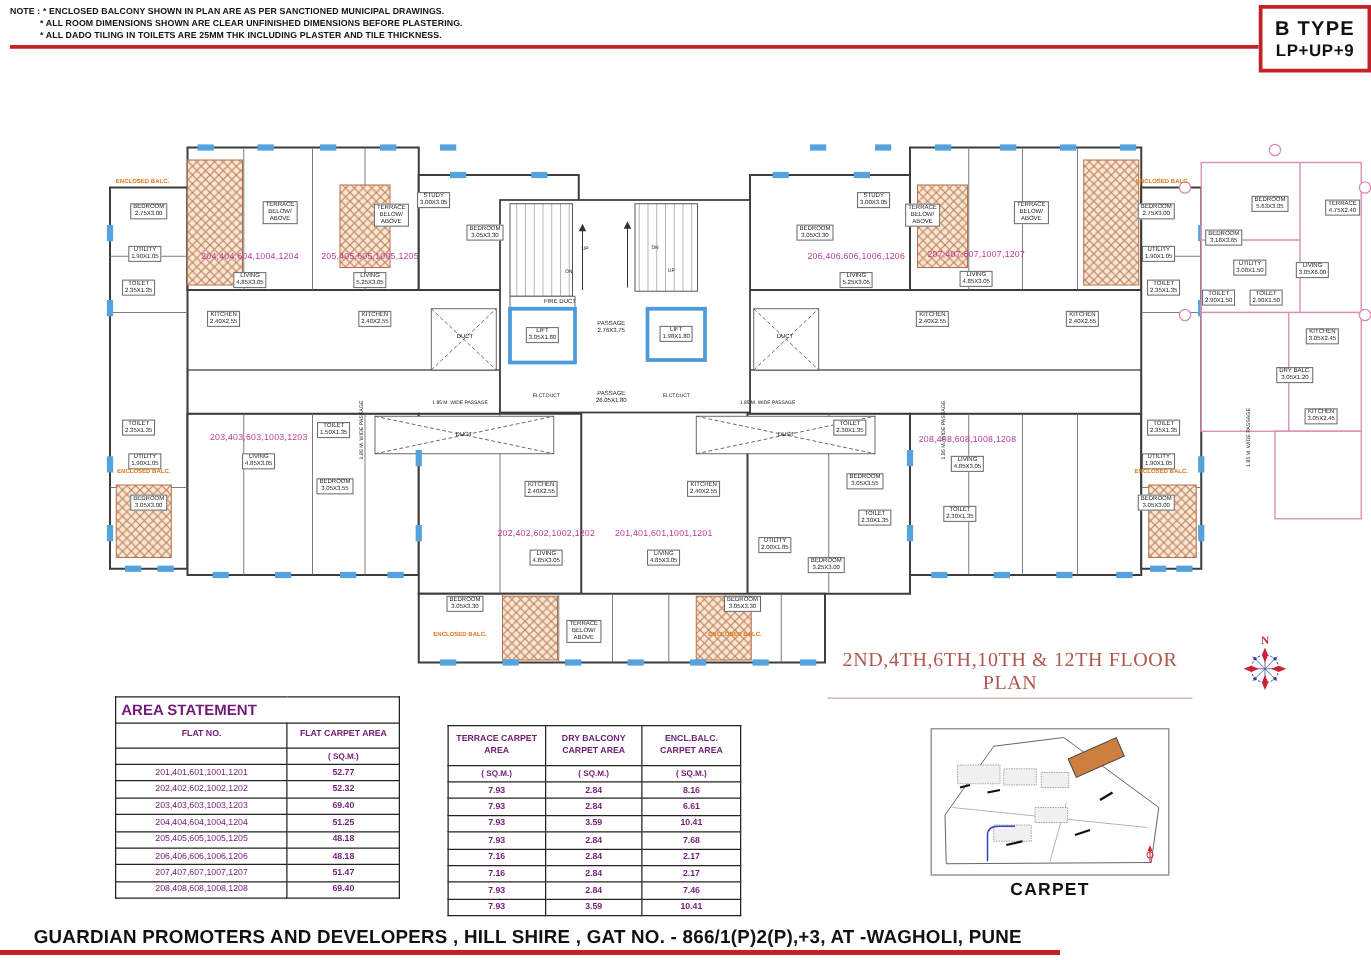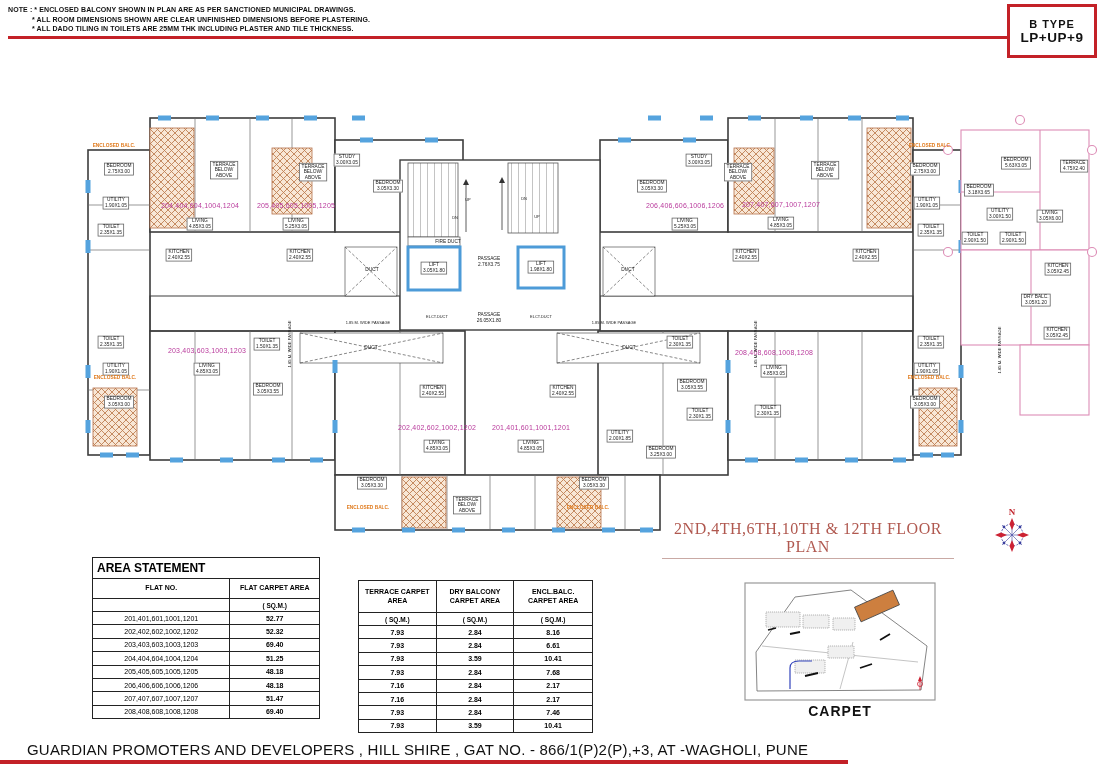--- a/index.html
+++ b/index.html
@@ -5,56 +5,56 @@
   html,body{margin:0;padding:0;background:#888;}
   .page{position:relative;width:1097px;height:768px;background:#fff;overflow:hidden;
         font-family:"Liberation Sans",sans-serif;color:#111;}
   .abs{position:absolute;}
   
   .notes{position:absolute;left:8px;top:5px;font-size:7px;font-weight:bold;line-height:9.5px;letter-spacing:.1px;}
   .notes .l2{padding-left:24px;}
   .redline{position:absolute;left:8px;top:36px;width:999px;height:3px;background:#c32127;}
   .typebox{position:absolute;left:1007px;top:4px;width:84px;height:48px;border:3px solid #c32127;background:#fff;
            display:flex;flex-direction:column;align-items:center;justify-content:center;font-weight:bold;}
-  .typebox .t1{font-size:11px;letter-spacing:1px;}
+  .typebox .t1{font-size:16px;letter-spacing:1px;}
   .typebox .t2{font-size:13.5px;letter-spacing:.5px;}
   
   #plan-svg{position:absolute;left:0;top:0;}
   
   .pl{position:absolute;white-space:nowrap;text-align:center;color:#1a1a1a;
       transform:translate(-50%,-50%);line-height:1.15;z-index:3;}
   .pl.flat{color:#b93a9c;font-size:7px;letter-spacing:.2px;}
   .pl.room{font-size:6px;border:1px solid #666;background:#fff;padding:0 2px;
            transform:translate(-50%,-50%) scale(.8);}
   .pl.plain{font-size:6px;transform:translate(-50%,-50%) scale(.8);}
   .pl.tiny{font-size:6px;transform:translate(-50%,-50%) scale(.66);}
   .pl.orange{color:#e07b1e;font-size:6px;font-weight:bold;transform:translate(-50%,-50%) scale(.8);}
   .pl.vert{font-size:6px;transform:translate(-50%,-50%) rotate(-90deg) scale(.7);}
   .pl.cn{color:#c2262e;font-size:9px;font-weight:bold;font-family:"Liberation Serif",serif;}
   
   .plan-title{position:absolute;left:662px;top:520px;width:292px;text-align:center;
               font-family:"Liberation Serif",serif;color:#b0584f;font-size:16px;letter-spacing:.5px;
               border-bottom:1px solid #c9a9a4;padding-bottom:2px;z-index:3;}
   
   .tbl{position:absolute;border-collapse:collapse;background:#fff;z-index:3;}
-  .tbl td,.tbl th{border:1px solid #222;font-size:7px;color:#000000;text-align:center;padding:0;}
+  .tbl td,.tbl th{border:1px solid #222;font-size:7px;color:#701a75;text-align:center;padding:0;}
   #tbl-left{left:92px;top:557px;width:228px;}
   #tbl-right{left:358px;top:580px;width:235px;}
   .tbl .title{font-size:12px;font-weight:bold;text-align:left;padding:1px 4px;height:18px;}
   .tbl .subtitle{color:#d01f2a;font-size:11.5px;font-weight:bold;text-align:left;padding:0 4px;height:14px;}
   .tbl th{font-weight:bold;line-height:1.2;}
   #tbl-left th{height:19px;}
   #tbl-right th{height:31px;padding:0 3px;}
   .tbl .unit{font-weight:bold;font-size:6.5px;height:12px;}
   .tbl tbody td{height:12.4px;}
   .tbl tbody td.b{font-weight:bold;}
   
   .keyplan-label{position:absolute;left:745px;top:703px;width:190px;text-align:center;
                  font-weight:bold;font-size:14px;letter-spacing:1px;z-index:3;}
-  .footer{position:absolute;left:27px;top:741px;font-size:15px;font-weight:normal;letter-spacing:.2px;z-index:3;}
+  .footer{position:absolute;left:27px;top:741px;font-size:15px;font-weight:bold;letter-spacing:.2px;z-index:3;}
   .footer-line{position:absolute;left:0;top:760px;width:848px;height:4px;background:#c32127;}
 </style>
 </head>
 <body>
 
 <div class="page">
 
   <div class="notes">
     <div>NOTE : * ENCLOSED BALCONY SHOWN IN PLAN ARE AS PER SANCTIONED MUNICIPAL DRAWINGS.</div>
     <div class="l2">* ALL ROOM DIMENSIONS SHOWN ARE CLEAR UNFINISHED DIMENSIONS BEFORE PLASTERING.</div>

